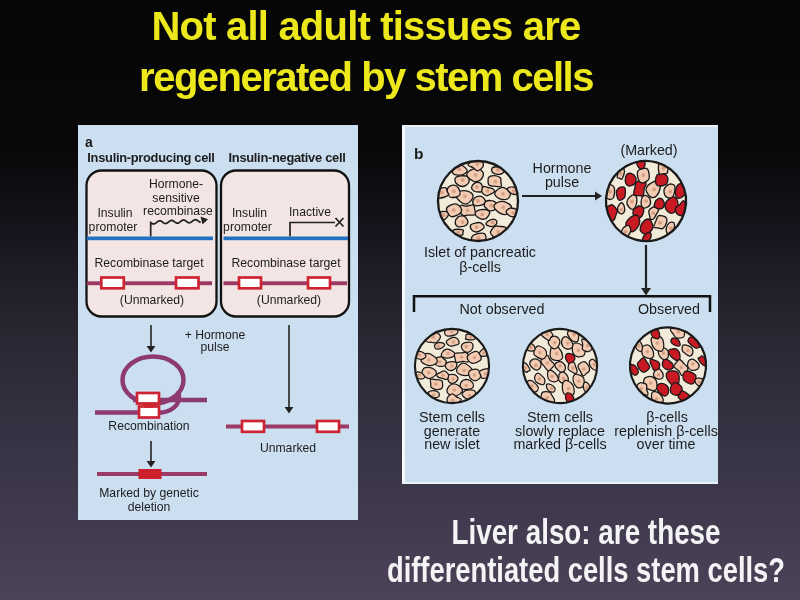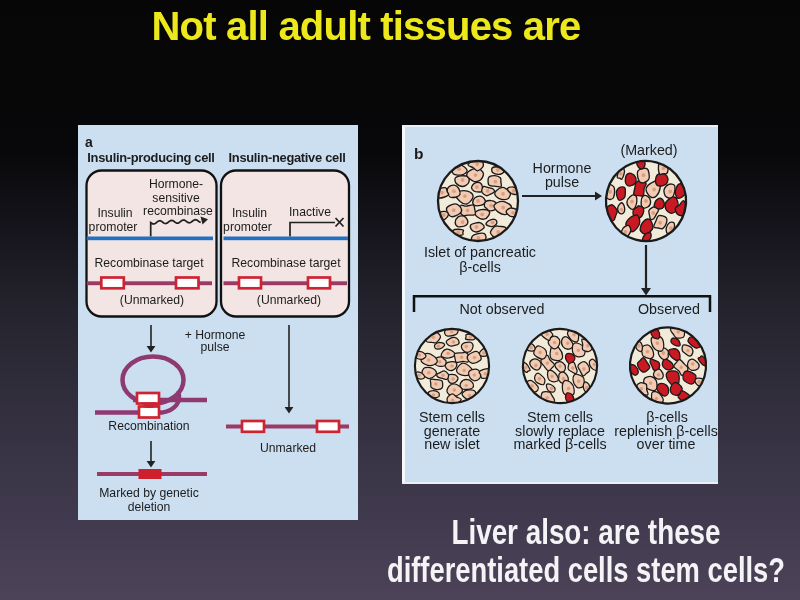--- a/index.html
+++ b/index.html
@@ -12,20 +12,21 @@
 svg text{font-family:"Liberation Sans",sans-serif;}
 .bottom{position:absolute;left:306px;top:513px;width:560px;text-align:center;color:#f4f3f6;
 font-size:35px;font-weight:bold;line-height:37.5px;}
 .b1,.b2{white-space:nowrap;transform-origin:50% 50%;}
 .b1{transform:scaleX(0.795);} .b2{transform:scaleX(0.781);}
 </style>
 </head>
 <body>
 <div class="title">
     <div class="t1">Not all adult tissues are</div>
+    <div class="t2">regenerated by stem cells</div>
   </div>
 <div class="panel" style="left:78px;top:125px;width:280px;height:395px;background:#cbdff1;">
 <svg width="280" height="395" viewBox="0 0 280 395">
 <text x="7" y="22" font-size="14" font-weight="bold" text-anchor="start" fill="#1c1c1c">a</text>
 <text x="73" y="37" font-size="12.9" font-weight="bold" text-anchor="middle" fill="#1c1c1c" letter-spacing="-0.3">Insulin-producing cell</text>
 <text x="209" y="37" font-size="12.9" font-weight="bold" text-anchor="middle" fill="#1c1c1c" letter-spacing="-0.3">Insulin-negative cell</text>
 <rect x="8.5" y="45.5" width="130" height="146" rx="15" fill="#f3e5e4" stroke="#111" stroke-width="2.3"></rect>
 <rect x="143" y="45.5" width="128" height="146" rx="15" fill="#f3e5e4" stroke="#111" stroke-width="2.3"></rect>
 <text x="98" y="63" font-size="12.2" font-weight="normal" text-anchor="middle" fill="#1c1c1c">Hormone-</text>
 <text x="98" y="76.5" font-size="12.2" font-weight="normal" text-anchor="middle" fill="#1c1c1c">sensitive</text>

